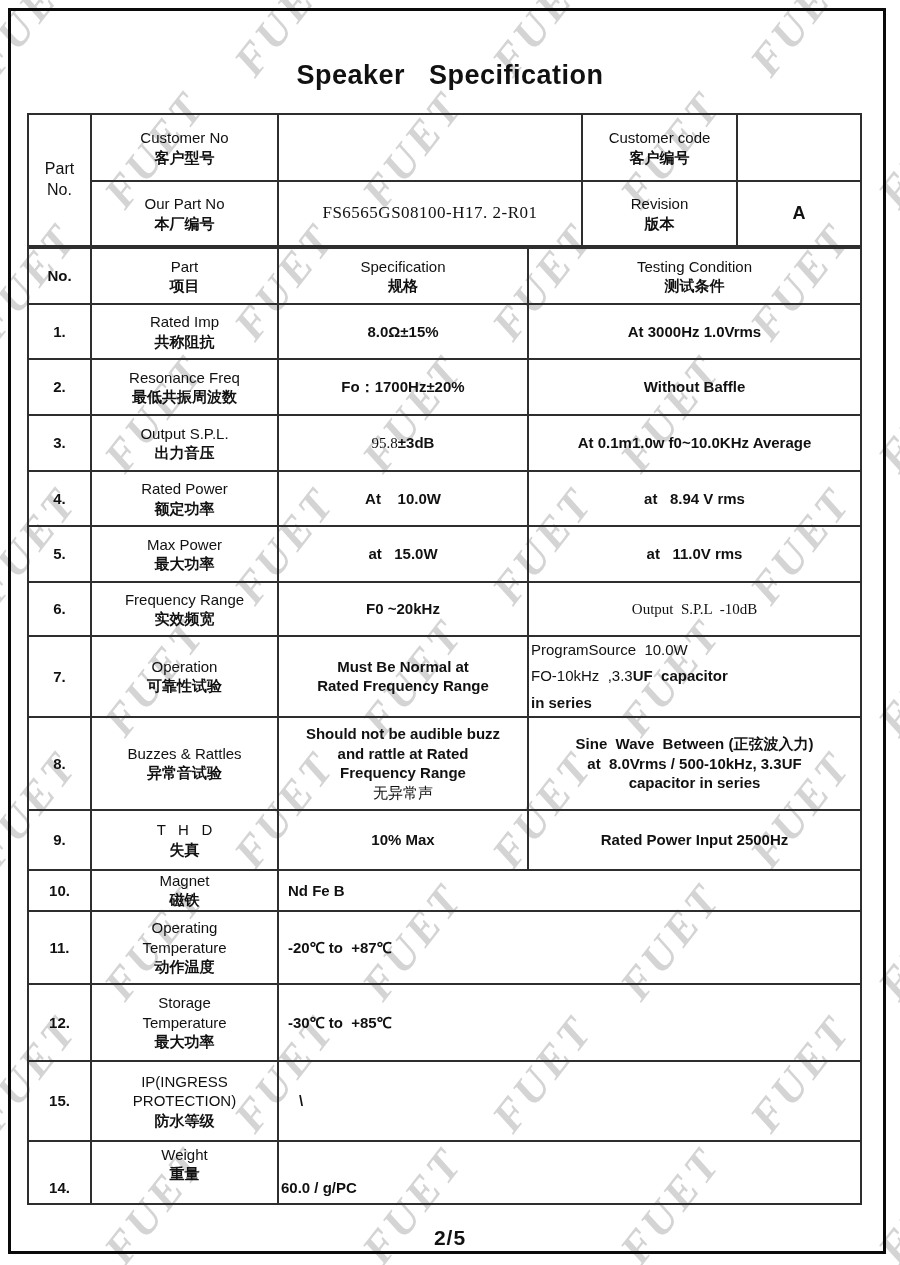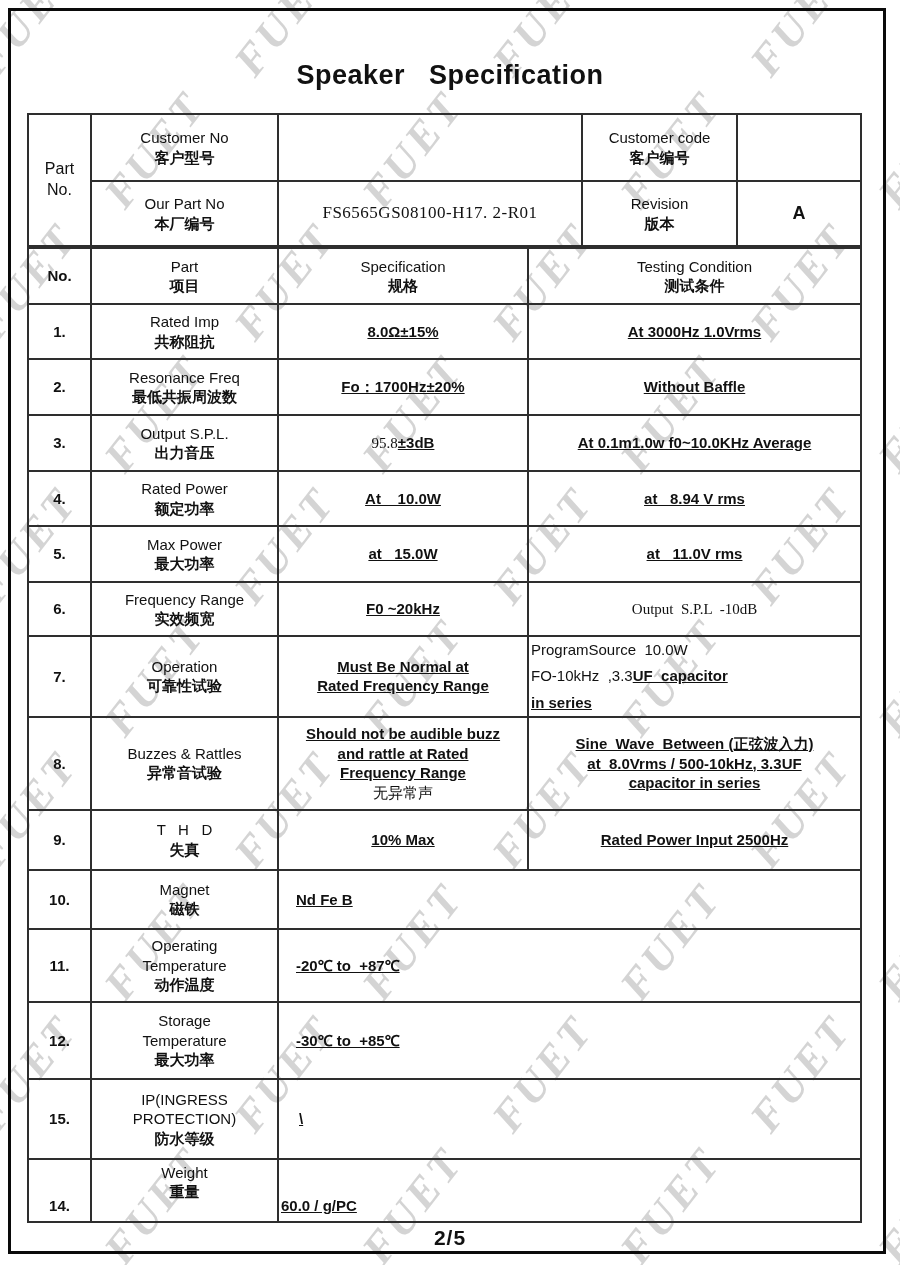--- a/index.html
+++ b/index.html
@@ -26,27 +26,27 @@
   table { border-collapse:collapse; position:absolute; left:27px; table-layout:fixed; }
   td {
     border:2px solid #2e2e2e; padding:0 2px; text-align:center; vertical-align:middle;
     font-size:15px; line-height:1.3; overflow:hidden;
   }
   .part-table { top:113px; width:833px; }
   .main-table { top:247px; width:833px; }
   .line { white-space:pre; }
   .en { font-weight:400; }
   .cn { font-weight:700; }
-  .b  { font-weight:700;text-decoration:underline; }
+  .b  { font-weight:700; }
   .serif { font-family:Liberation Serif, serif;text-align:center; }
   .part-label { font-weight:400; font-size:16px; }
   .pn-value { font-family:"Liberation Serif", serif; font-size:17px; letter-spacing:.5px; }
   .rev-value { font-weight:700; font-size:18px; }
   .num-cell { font-weight:700; }
-  .left { text-align:left; padding-left:17px; }
+  .left { text-align:left; padding-left:9px; }
   .pad-more { padding-left:20px; }
   .tight-left { padding-left:2px; }
   .tall-lines { line-height:1.75; }
   .vtop { vertical-align:top; padding-top:3px; }
   .vbottom { vertical-align:bottom; padding-bottom:5px; }
   .footer {
     position:absolute; top:1226px; left:0; width:100%; text-align:center;
     font-size:21px; font-weight:600; letter-spacing:1px;
   }
 </style>
@@ -285,21 +285,21 @@
               <div class="line en">T   H   D</div>
               <div class="line cn">失真</div>
             </td>
             <td>
               <div class="line"><span class="b">10% Max</span></div>
             </td>
             <td class="">
               <div class="line"><span class="b">Rated Power Input 2500Hz</span></div>
             </td>
           </tr>
-          <tr style="height: 59px;">
+          <tr style="height: 41px;">
             <td class="num-cell">10.</td>
             <td class="">
               <div class="line en">Magnet</div>
               <div class="line cn">磁铁</div>
             </td>
             <td colspan="2" class="left">
               <div class="line"><span class="b">Nd Fe B</span></div>
             </td>
           </tr>
           <tr style="height: 73px;">

